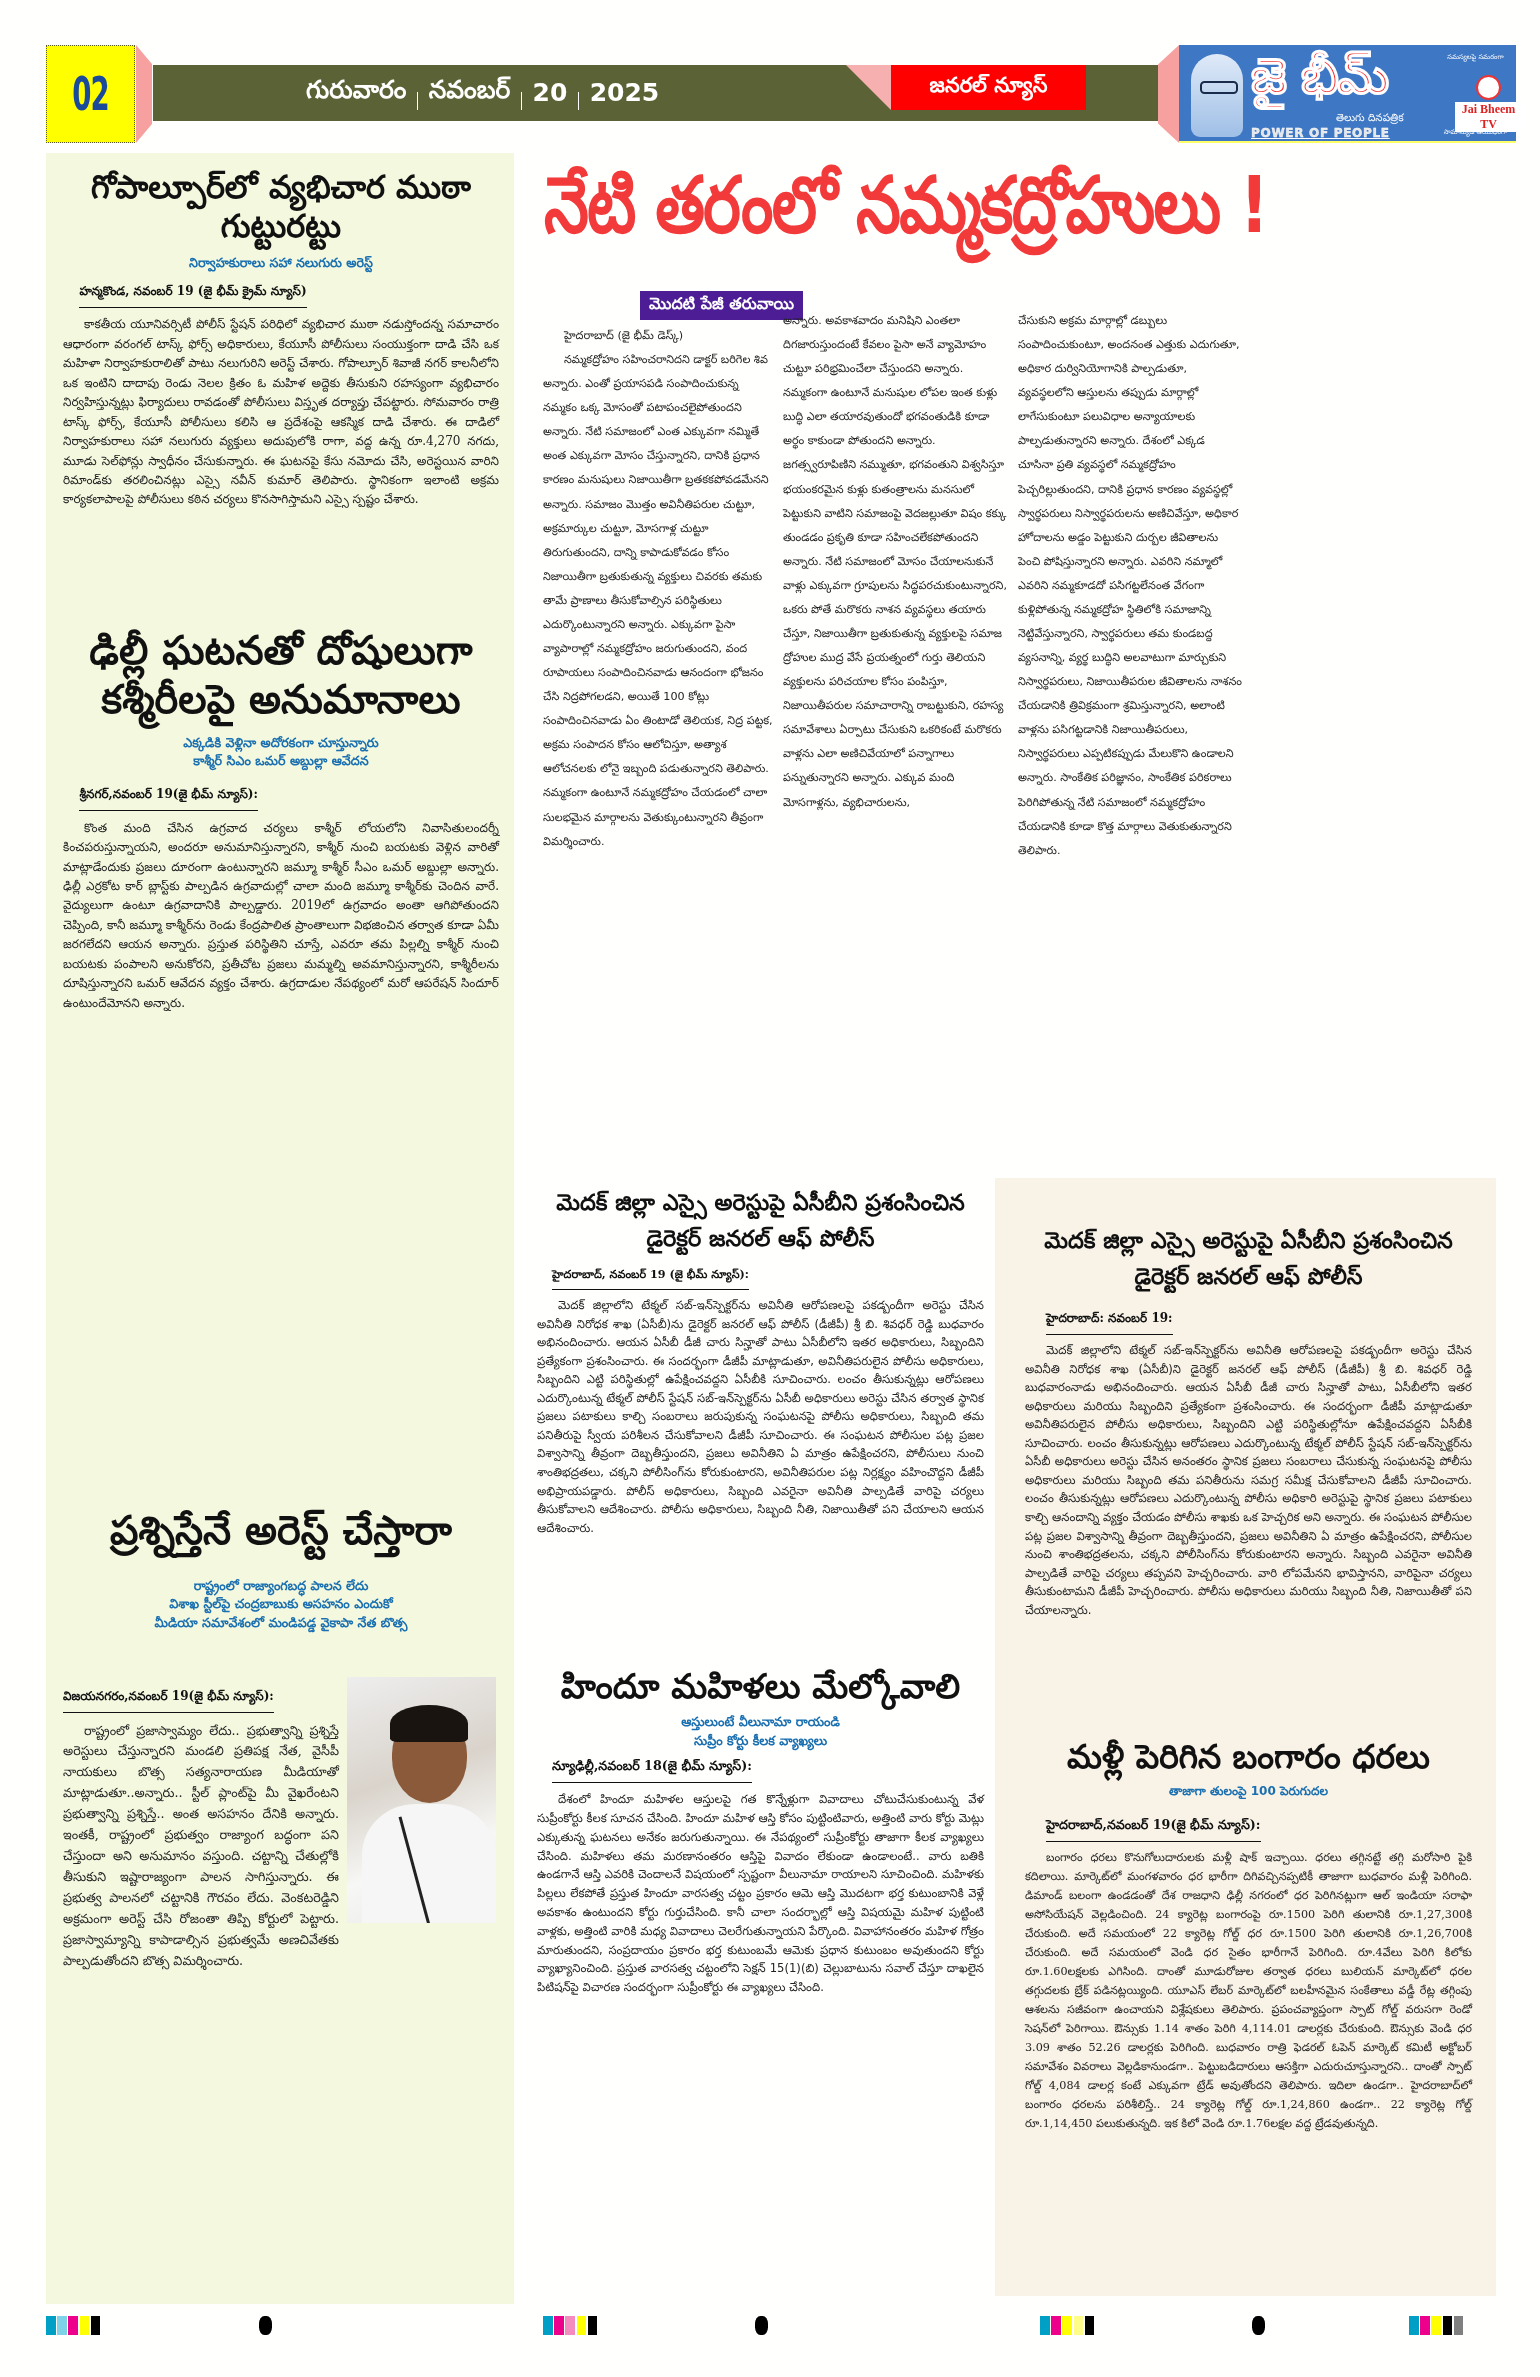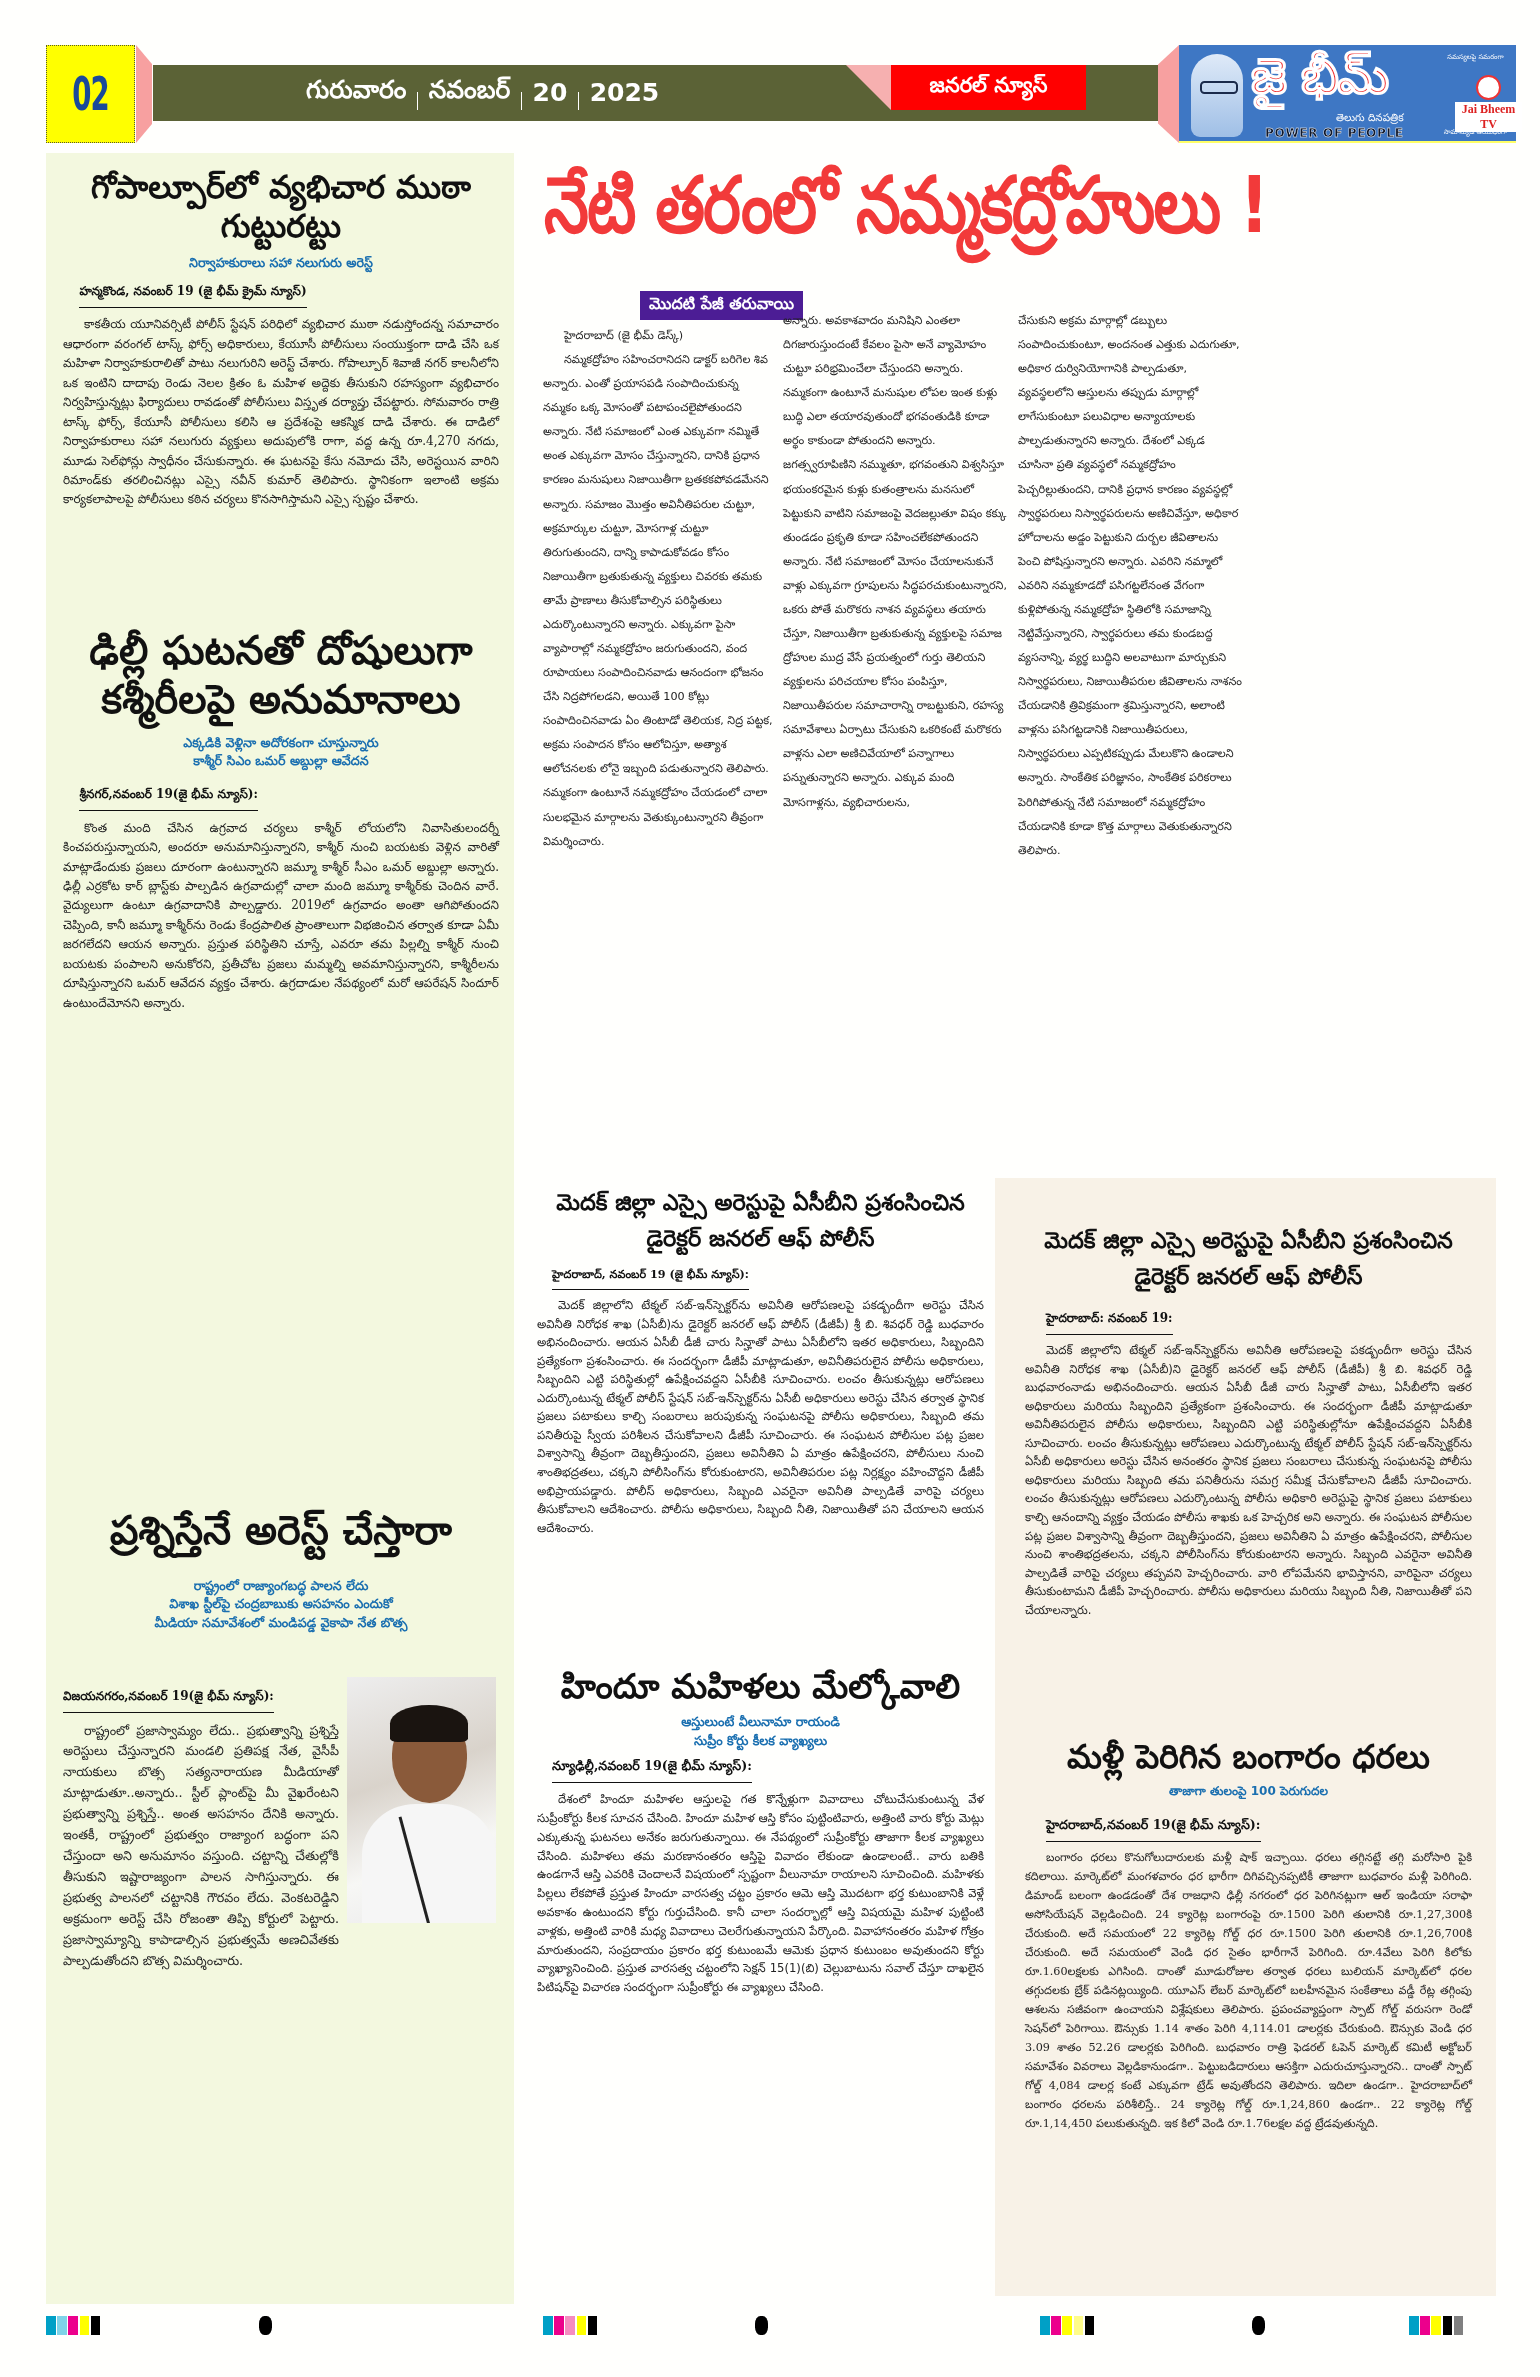--- a/index.html
+++ b/index.html
@@ -13,21 +13,21 @@
   #date-text { left: 306px; top: 75px; color: #fff; font-family: "DejaVu Sans", sans-serif; font-weight: bold; font-size: 25px; display: flex; gap: 10.4px; align-items: center; }
   #date-text .sep { width: 1.5px; height: 18px; background: #fff; margin-top: 16.4px; }
   #section-flag { left: 846px; top: 65px; width: 45px; height: 45px; background: #f6b0b0; clip-path: polygon(0 0, 100% 0, 100% 100%); }
   #section-tag { left: 891px; top: 65px; width: 195px; height: 45px; background: #ff0000; color: #fff; font-family: "DejaVu Sans", sans-serif; font-weight: bold; font-size: 21px; display: flex; align-items: center; justify-content: center; }
   #logo-tab { left: 1158px; top: 45px; width: 21px; height: 98px; background: #f7a0a0; clip-path: polygon(100% 0, 100% 100%, 0 80%, 0 20%); }
   #logo { left: 1179px; top: 45px; width: 337px; height: 98px; background: #3e77c4; border-bottom: 2.2px solid #ffff66; }
   #logo .portrait { position: absolute; left: 12px; top: 9px; width: 52px; height: 83px; background: linear-gradient(180deg, #dfeaf8, #9fbfe6); border-radius: 26px 26px 9px 9px; }
   #logo .portrait::after { content: ""; position: absolute; left: 9px; top: 27px; width: 34px; height: 9px; border: 2.2px solid #1a2a4a; border-radius: 4.5px; }
   #logo .brand { position: absolute; left: 72px; top: 3px; font-family: "DejaVu Sans", sans-serif; font-weight: bold; font-size: 49px; color: #ee2a2a; -webkit-text-stroke: 1.5px #fff; letter-spacing: -1.5px; }
   #logo .brand-sub { position: absolute; left: 157px; top: 66px; font-size: 10.4px; color: #fff; font-family: "DejaVu Sans", sans-serif; }
-  #logo .brand-slogan { position: absolute; left: 86px; top: 81px; font-size: 12px; font-weight: bold; color: #0f172a; -webkit-text-stroke: 0.4px #fff; font-family: "DejaVu Sans", sans-serif; letter-spacing: 0.7px; }
+  #logo .brand-slogan { position: absolute; left: 72px; top: 81px; font-size: 12px; font-weight: bold; color: #e5e5e5; -webkit-text-stroke: 0.4px #fff; font-family: "DejaVu Sans", sans-serif; letter-spacing: 0.7px; text-decoration: underline; }
   #logo .tv { position: absolute; left: 276px; top: 30px; width: 67px; text-align: center; }
   #logo .tv .circle { width: 25px; height: 25px; border-radius: 50%; background: #fff; border: 2.2px solid #e33; margin: 0 auto 1.5px; }
   #logo .tv .tvname { font-family: "Liberation Serif", serif; font-weight: bold; font-size: 12px; color: #d22; background: #fff; padding: 0 1.5px; }
   #logo .tv-top, #logo .tv-bottom { position: absolute; left: 262px; width: 69px; font-size: 6.7px; color: #fff; text-align: center; font-family: "DejaVu Sans", sans-serif; }
   #logo .tv-top { top: 7.5px; } #logo .tv-bottom { top: 83px; }
 
   
   #left-panel { left: 46px; top: 153px; width: 468px; height: 2151px; background: #f3f8df; }
   .hl-black { font-family: "DejaVu Sans", sans-serif; font-weight: bold; color: #111; text-align: center; line-height: 1.22; }
   .hl-blue { font-family: "DejaVu Sans", sans-serif; font-weight: bold; color: #1a6fb0; text-align: center; line-height: 1.45; }
@@ -138,21 +138,21 @@
 <article class="col" style="left:537px; top:1185px; width:447px;">
   <h2 class="hl-black" style="font-size:22.4px; line-height:1.6;">మెదక్ జిల్లా ఎస్సై అరెస్టుపై ఏసీబీని ప్రశంసించిన డైరెక్టర్ జనరల్ ఆఫ్ పోలీస్</h2>
   <div style="margin:10.4px 0 6px 15px;"><span class="dateline" style="font-size:11.2px; border-bottom-width:0.7px;">హైదరాబాద్, నవంబర్ 19 (జై భీమ్ న్యూస్):</span></div>
   <p class="body sans" style="line-height:1.6;">మెదక్ జిల్లాలోని టేక్మల్ సబ్-ఇన్‌స్పెక్టర్‌ను అవినీతి ఆరోపణలపై పకడ్బందీగా అరెస్టు చేసిన అవినీతి నిరోధక శాఖ (ఏసీబీ)ను డైరెక్టర్ జనరల్ ఆఫ్ పోలీస్ (డీజీపీ) శ్రీ బి. శివధర్ రెడ్డి బుధవారం అభినందించారు. ఆయన ఏసీబీ డీజీ చారు సిన్హాతో పాటు ఏసీబీలోని ఇతర అధికారులు, సిబ్బందిని ప్రత్యేకంగా ప్రశంసించారు. ఈ సందర్భంగా డీజీపీ మాట్లాడుతూ, అవినీతిపరులైన పోలీసు అధికారులు, సిబ్బందిని ఎట్టి పరిస్థితుల్లో ఉపేక్షించవద్దని ఏసీబీకి సూచించారు. లంచం తీసుకున్నట్లు ఆరోపణలు ఎదుర్కొంటున్న టేక్మల్ పోలీస్ స్టేషన్ సబ్-ఇన్‌స్పెక్టర్‌ను ఏసీబీ అధికారులు అరెస్టు చేసిన తర్వాత స్థానిక ప్రజలు పటాకులు కాల్చి సంబరాలు జరుపుకున్న సంఘటనపై పోలీసు అధికారులు, సిబ్బంది తమ పనితీరుపై స్వీయ పరిశీలన చేసుకోవాలని డీజీపీ సూచించారు. ఈ సంఘటన పోలీసుల పట్ల ప్రజల విశ్వాసాన్ని తీవ్రంగా దెబ్బతీస్తుందని, ప్రజలు అవినీతిని ఏ మాత్రం ఉపేక్షించరని, పోలీసులు నుంచి శాంతిభద్రతలు, చక్కని పోలీసింగ్‌ను కోరుకుంటారని, అవినీతిపరుల పట్ల నిర్లక్ష్యం వహించొద్దని డీజీపీ అభిప్రాయపడ్డారు. పోలీస్ అధికారులు, సిబ్బంది ఎవరైనా అవినీతి పాల్పడితే వారిపై చర్యలు తీసుకోవాలని ఆదేశించారు. పోలీసు అధికారులు, సిబ్బంది నీతి, నిజాయితీతో పని చేయాలని ఆయన ఆదేశించారు.</p>
 </article>
 
 <article class="col" style="left:537px; top:1666px; width:447px;">
   <h2 class="hl-black" style="font-size:34px;">హిందూ మహిళలు మేల్కోవాలి</h2>
   <div class="hl-blue" style="font-size:12.7px; margin-top:6px;">ఆస్తులుంటే వీలునామా రాయండి</div>
   <div class="hl-blue" style="font-size:12.7px;">సుప్రీం కోర్టు కీలక వ్యాఖ్యలు</div>
-  <div style="margin:7.5px 0 7.5px 15px;"><span class="dateline" style="font-size:12.7px;">న్యూఢిల్లీ,నవంబర్ 19(జై భీమ్ న్యూస్):</span></div>
+  <div style="margin:7.5px 0 7.5px 15px;"><span class="dateline" style="font-size:12.7px;">న్యూఢిల్లీ,నవంబర్ 18(జై భీమ్ న్యూస్):</span></div>
   <p class="body sans" style="line-height:1.62;">దేశంలో హిందూ మహిళల ఆస్తులపై గత కొన్నేళ్లుగా వివాదాలు చోటుచేసుకుంటున్న వేళ సుప్రీంకోర్టు కీలక సూచన చేసింది. హిందూ మహిళ ఆస్తి కోసం పుట్టింటివారు, అత్తింటి వారు కోర్టు మెట్లు ఎక్కుతున్న ఘటనలు అనేకం జరుగుతున్నాయి. ఈ నేపథ్యంలో సుప్రీంకోర్టు తాజాగా కీలక వ్యాఖ్యలు చేసింది. మహిళలు తమ మరణానంతరం ఆస్తిపై వివాదం లేకుండా ఉండాలంటే.. వారు బతికి ఉండగానే ఆస్తి ఎవరికి చెందాలనే విషయంలో స్పష్టంగా వీలునామా రాయాలని సూచించింది. మహిళకు పిల్లలు లేకపోతే ప్రస్తుత హిందూ వారసత్వ చట్టం ప్రకారం ఆమె ఆస్తి మొదటగా భర్త కుటుంబానికి వెళ్లే అవకాశం ఉంటుందని కోర్టు గుర్తుచేసింది. కానీ చాలా సందర్భాల్లో ఆస్తి విషయమై మహిళ పుట్టింటి వాళ్లకు, అత్తింటి వారికి మధ్య వివాదాలు చెలరేగుతున్నాయని పేర్కొంది. వివాహానంతరం మహిళ గోత్రం మారుతుందని, సంప్రదాయం ప్రకారం భర్త కుటుంబమే ఆమెకు ప్రధాన కుటుంబం అవుతుందని కోర్టు వ్యాఖ్యానించింది. ప్రస్తుత వారసత్వ చట్టంలోని సెక్షన్ 15(1)(బి) చెల్లుబాటును సవాల్ చేస్తూ దాఖలైన పిటిషన్‌పై విచారణ సందర్భంగా సుప్రీంకోర్టు ఈ వ్యాఖ్యలు చేసింది.</p>
 </article>
 
 <div class="abs" id="medak-box"></div>
 <article class="col" style="left:1025px; top:1223px; width:447px;">
   <h2 class="hl-black" style="font-size:22.4px; line-height:1.6;">మెదక్ జిల్లా ఎస్సై అరెస్టుపై ఏసీబీని ప్రశంసించిన డైరెక్టర్ జనరల్ ఆఫ్ పోలీస్</h2>
   <div style="margin:16.4px 0 6px 21px;"><span class="dateline" style="font-size:12px; border-bottom-width:0.7px;">హైదరాబాద్: నవంబర్ 19:</span></div>
   <p class="body sans" style="line-height:1.6;">మెదక్ జిల్లాలోని టేక్మల్ సబ్-ఇన్‌స్పెక్టర్‌ను అవినీతి ఆరోపణలపై పకడ్బందీగా అరెస్టు చేసిన అవినీతి నిరోధక శాఖ (ఏసీబీ)ని డైరెక్టర్ జనరల్ ఆఫ్ పోలీస్ (డీజీపీ) శ్రీ బి. శివధర్ రెడ్డి బుధవారంనాడు అభినందించారు. ఆయన ఏసీబీ డీజీ చారు సిన్హాతో పాటు, ఏసీబీలోని ఇతర అధికారులు మరియు సిబ్బందిని ప్రత్యేకంగా ప్రశంసించారు. ఈ సందర్భంగా డీజీపీ మాట్లాడుతూ అవినీతిపరులైన పోలీసు అధికారులు, సిబ్బందిని ఎట్టి పరిస్థితుల్లోనూ ఉపేక్షించవద్దని ఏసీబీకి సూచించారు. లంచం తీసుకున్నట్లు ఆరోపణలు ఎదుర్కొంటున్న టేక్మల్ పోలీస్ స్టేషన్ సబ్-ఇన్‌స్పెక్టర్‌ను ఏసీబీ అధికారులు అరెస్టు చేసిన అనంతరం స్థానిక ప్రజలు సంబరాలు చేసుకున్న సంఘటనపై పోలీసు అధికారులు మరియు సిబ్బంది తమ పనితీరును సమగ్ర సమీక్ష చేసుకోవాలని డీజీపీ సూచించారు. లంచం తీసుకున్నట్లు ఆరోపణలు ఎదుర్కొంటున్న పోలీసు అధికారి అరెస్టుపై స్థానిక ప్రజలు పటాకులు కాల్చి ఆనందాన్ని వ్యక్తం చేయడం పోలీసు శాఖకు ఒక హెచ్చరిక అని అన్నారు. ఈ సంఘటన పోలీసుల పట్ల ప్రజల విశ్వాసాన్ని తీవ్రంగా దెబ్బతీస్తుందని, ప్రజలు అవినీతిని ఏ మాత్రం ఉపేక్షించరని, పోలీసుల నుంచి శాంతిభద్రతలను, చక్కని పోలీసింగ్‌ను కోరుకుంటారని అన్నారు. సిబ్బంది ఎవరైనా అవినీతి పాల్పడితే వారిపై చర్యలు తప్పవని హెచ్చరించారు. వారి లోపమేనని భావిస్తానని, వారిపైనా చర్యలు తీసుకుంటామని డీజీపీ హెచ్చరించారు. పోలీసు అధికారులు మరియు సిబ్బంది నీతి, నిజాయితీతో పని చేయాలన్నారు.</p>
 </article>
 <article class="col" style="left:1025px; top:1737px; width:447px;">

